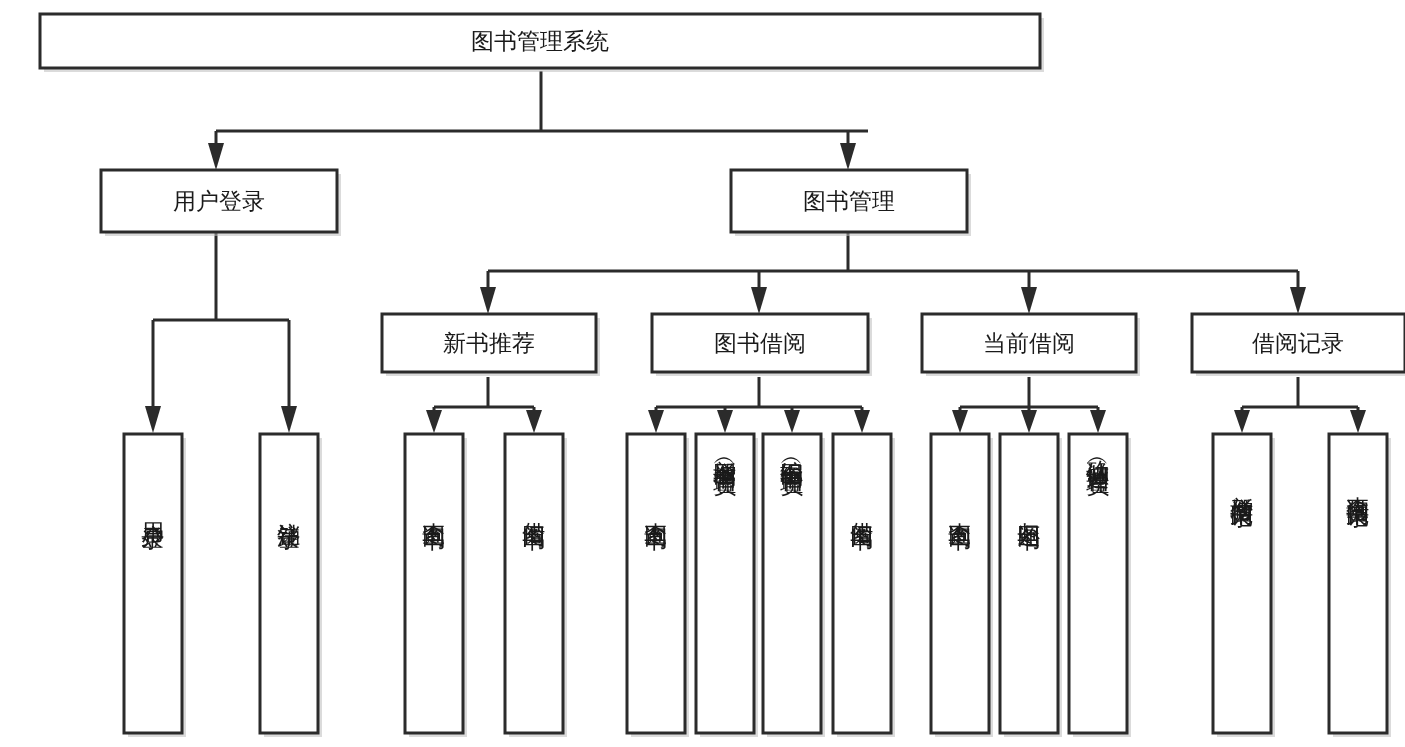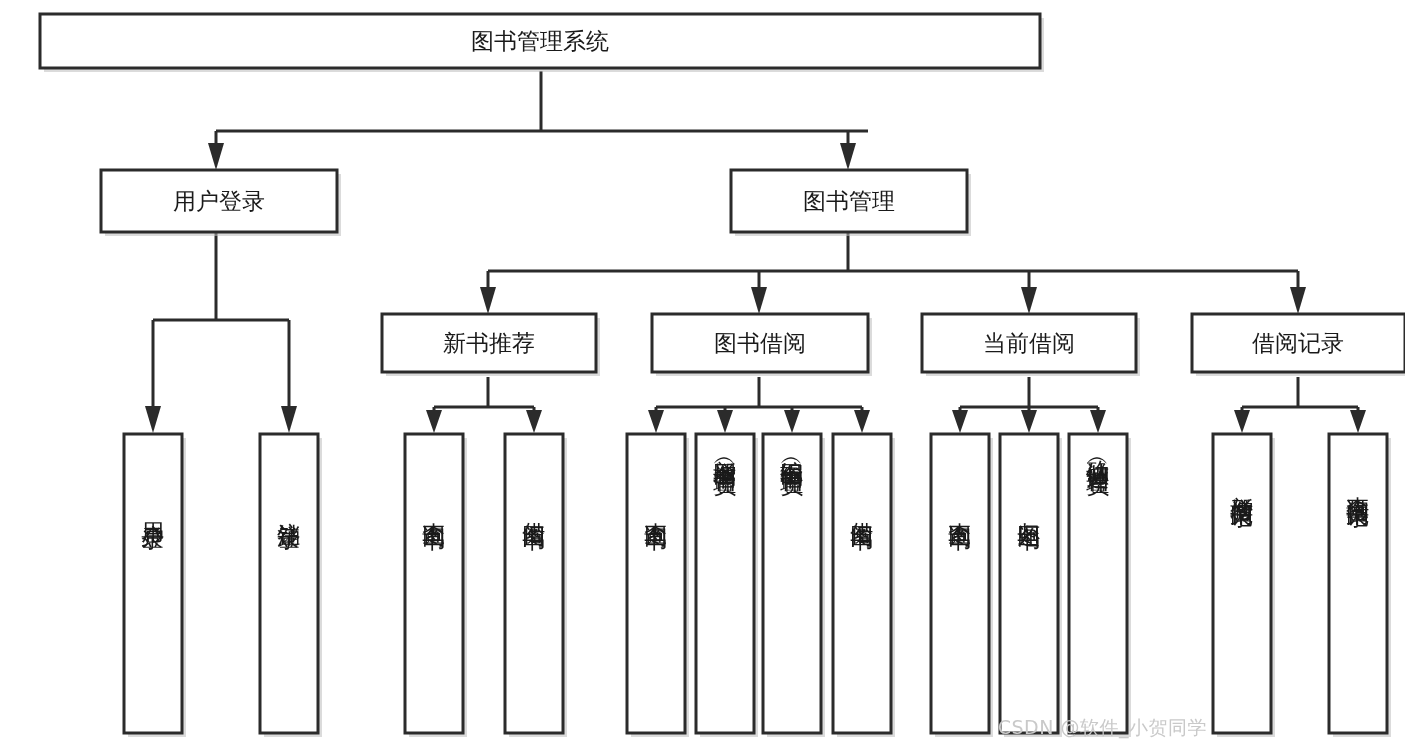--- a/index.html
+++ b/index.html
@@ -292,14 +292,13 @@
     <span class="vlabel" style="margin-top:8px;">确认归还（管理员）</span>
   </div>
 
   <div class="vlabel-wrap" style="left:1193px; top:434px; width:58px; height:299px;">
     <span class="vlabel" style="margin-top:44px;">新增借阅记录</span>
   </div>
   <div class="vlabel-wrap" style="left:1309px; top:434px; width:58px; height:299px;">
     <span class="vlabel" style="margin-top:44px;">查询借阅记录</span>
   </div>
 
-  <div class="watermark">CSDN @软件_小贺同学</div>
 </div>
 
 </body></html>

